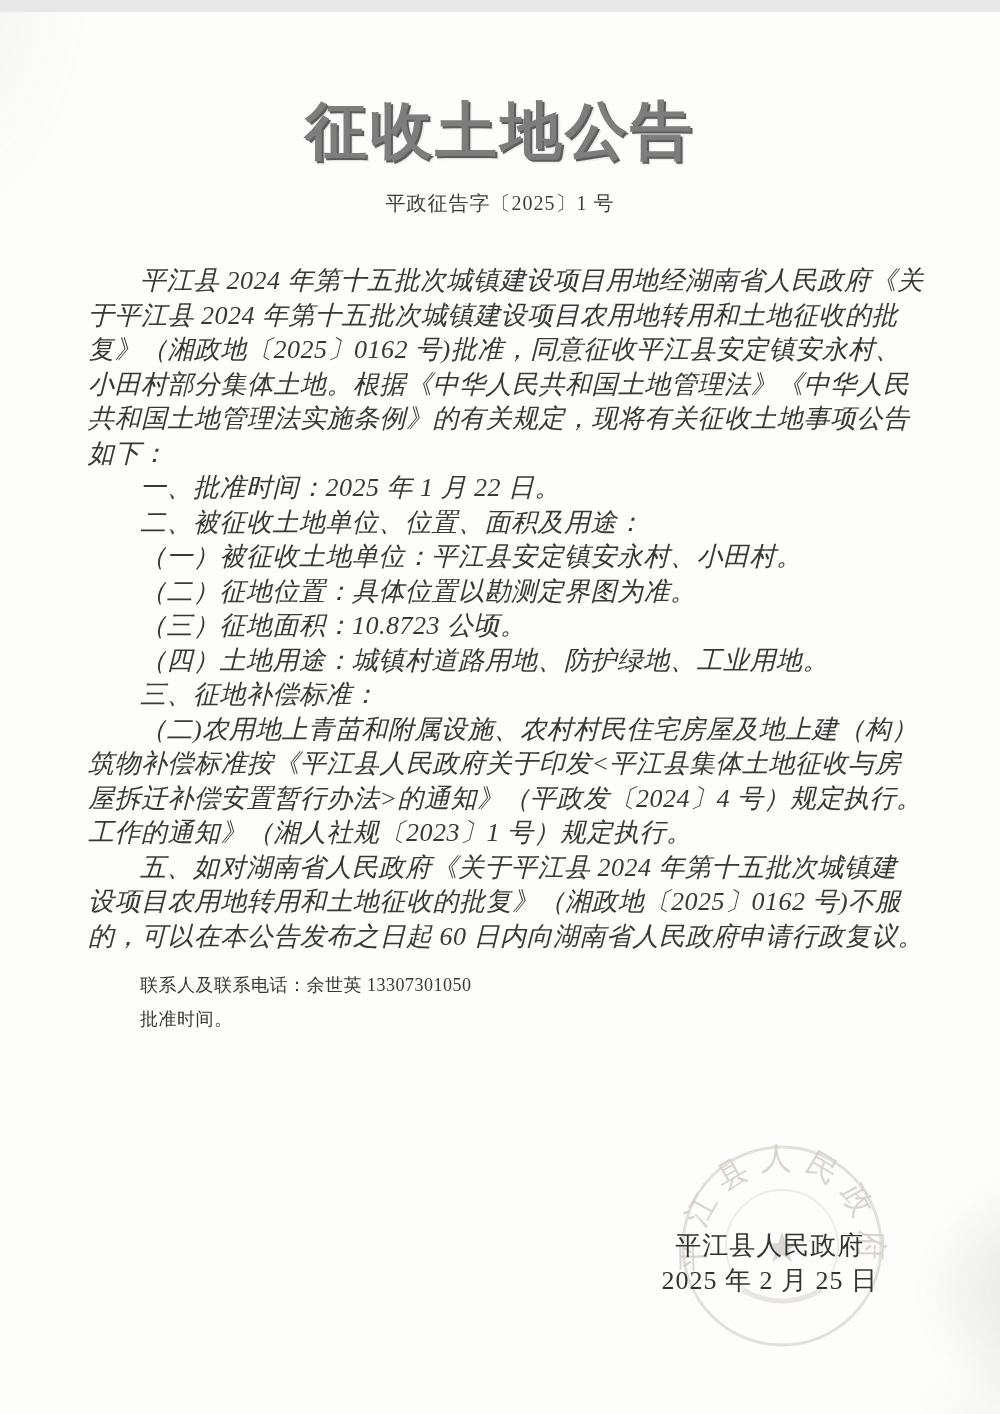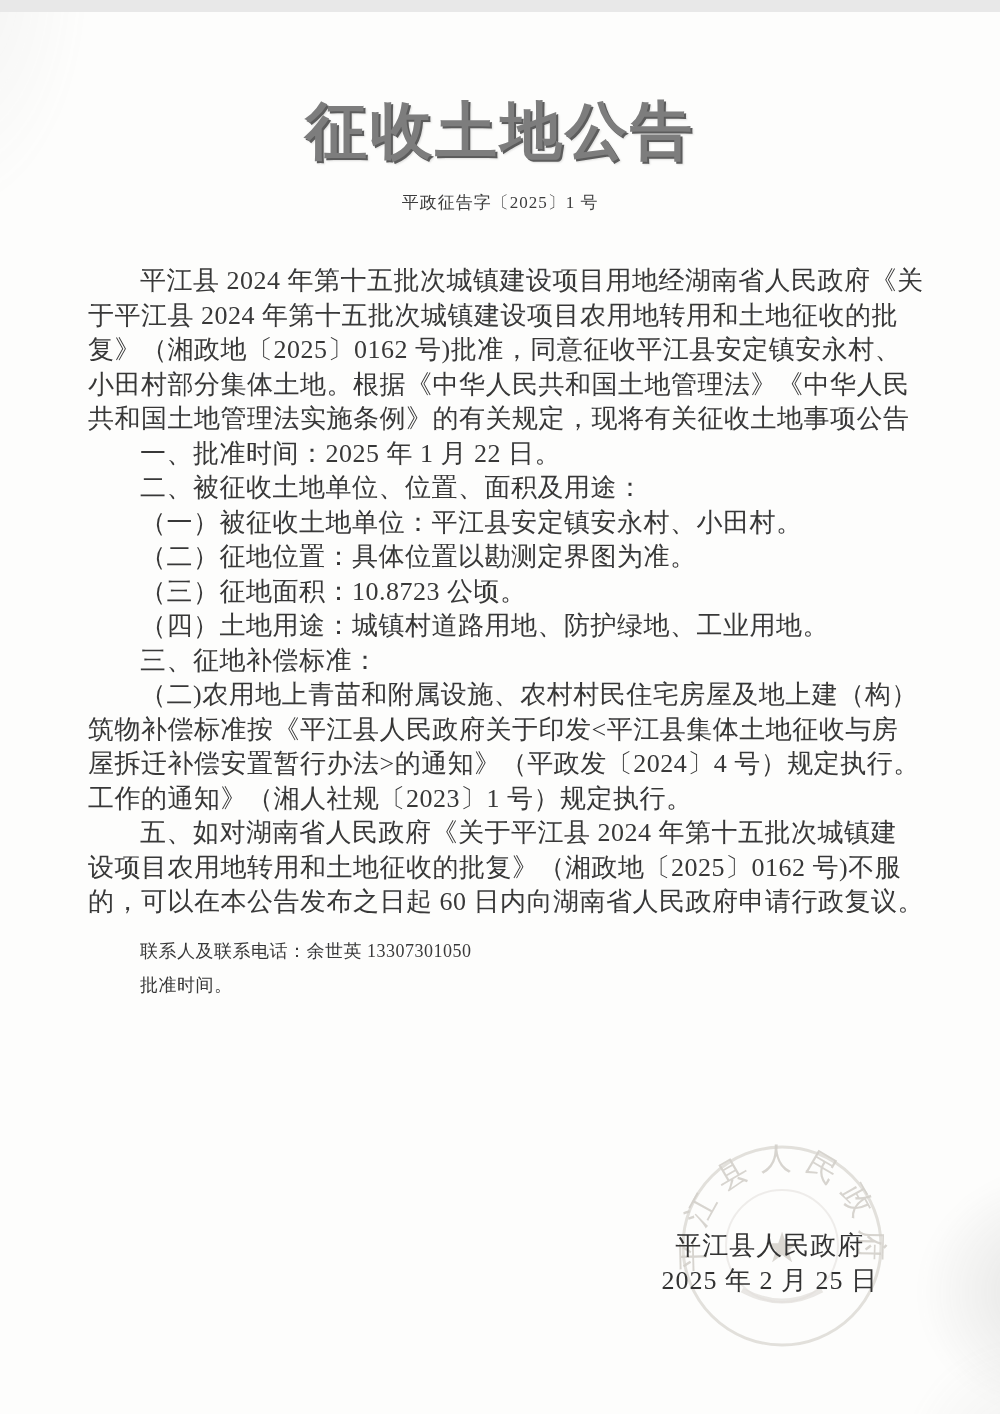--- a/index.html
+++ b/index.html
@@ -19,34 +19,35 @@
     font-size:62px;
     line-height:70px;
     font-weight:bold;
     letter-spacing:3px;
     color:#7d7d7d;
     text-shadow:2px 2px 0 #5c5c5c, 3px 3px 2px rgba(0,0,0,0.12);
   }
   .docnum {
     margin-top:26px;
     text-align:center;
-    font-size:17px;
+    font-size:20px;
     line-height:22px;
     letter-spacing:1px;
     color:#3c3c3c;
   }
   .body {
     margin:50px 88px 0 88px;
     font-size:26px;
   }
   .body .line {
     white-space:pre;
     line-height:34.5px;
     height:34.5px;
     letter-spacing:0.5px;
+    font-style:italic;
   }
   .body .line.indent { padding-left:52px; }
   .contact {
     margin:14px 88px 0 88px;
     font-size:18px;
   }
   .contact .line {
     white-space:pre;
     line-height:34px;
     letter-spacing:0.5px;
@@ -100,20 +101,21 @@
   <div class="title">征收土地公告</div>
 
   <div class="docnum">平政征告字〔2025〕1 号</div>
 
   <div class="body">
       <div class="line indent">平江县 2024 年第十五批次城镇建设项目用地经湖南省人民政府《关</div>
       <div class="line">于平江县 2024 年第十五批次城镇建设项目农用地转用和土地征收的批</div>
       <div class="line">复》（湘政地〔2025〕0162 号)批准，同意征收平江县安定镇安永村、</div>
       <div class="line">小田村部分集体土地。根据《中华人民共和国土地管理法》《中华人民</div>
       <div class="line">共和国土地管理法实施条例》的有关规定，现将有关征收土地事项公告</div>
+      <div class="line">如下：</div>
       <div class="line indent">一、批准时间：2025 年 1 月 22 日。</div>
       <div class="line indent">二、被征收土地单位、位置、面积及用途：</div>
       <div class="line indent">（一）被征收土地单位：平江县安定镇安永村、小田村。</div>
       <div class="line indent">（二）征地位置：具体位置以勘测定界图为准。</div>
       <div class="line indent">（三）征地面积：10.8723 公顷。</div>
       <div class="line indent">（四）土地用途：城镇村道路用地、防护绿地、工业用地。</div>
       <div class="line indent">三、征地补偿标准：</div>
       <div class="line indent">（二)农用地上青苗和附属设施、农村村民住宅房屋及地上建（构）</div>
       <div class="line">筑物补偿标准按《平江县人民政府关于印发&lt;平江县集体土地征收与房</div>
       <div class="line">屋拆迁补偿安置暂行办法&gt;的通知》（平政发〔2024〕4 号）规定执行。</div>

